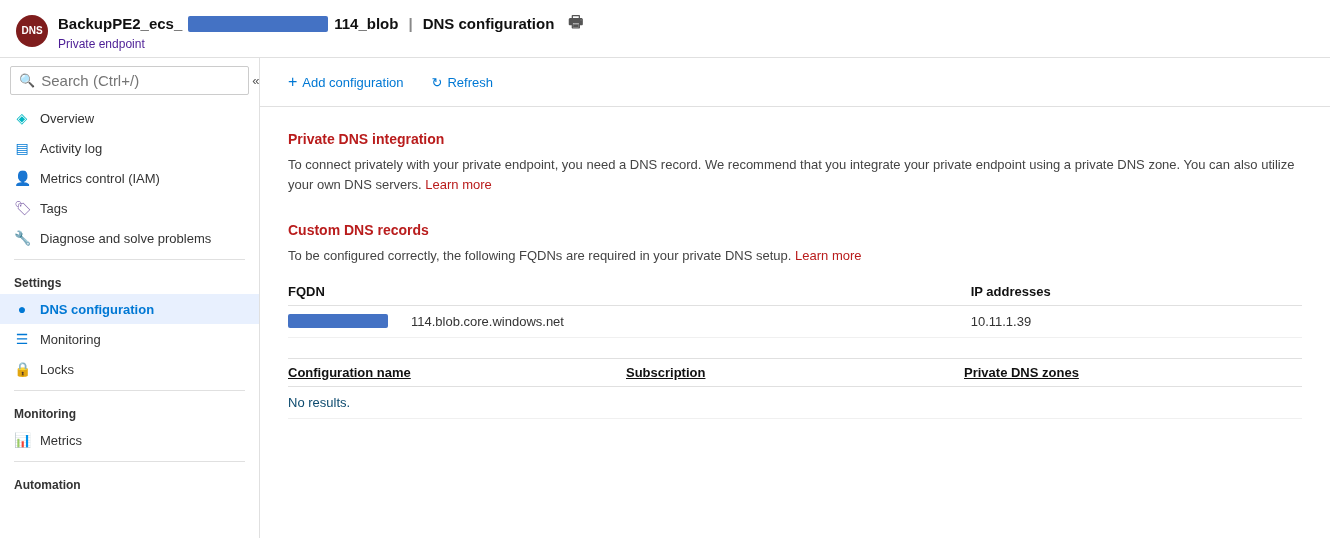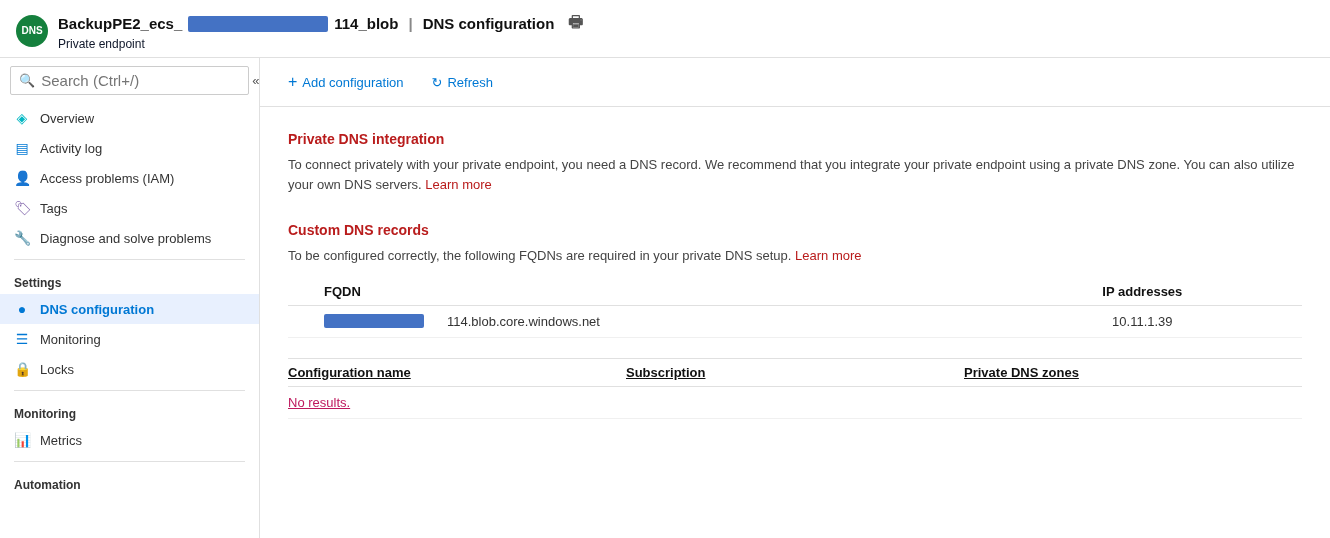--- a/index.html
+++ b/index.html
@@ -6,33 +6,33 @@
     body { font-family: 'Segoe UI', Arial, sans-serif; font-size: 13px; color: #333; background: #fff; display: flex; flex-direction: column; height: 538px; overflow: hidden; }
 
     .header {
       display: flex;
       align-items: center;
       padding: 10px 16px 6px 16px;
       border-bottom: 1px solid #e0e0e0;
       gap: 10px;
     }
     .header-avatar {
-      width: 32px; height: 32px; border-radius: 50%; background: #15803d;
+      width: 32px; height: 32px; border-radius: 50%; background: #7f1d1d;
       display: flex; align-items: center; justify-content: center;
       color: #fff; font-size: 10px; font-weight: bold; flex-shrink: 0;
     }
     .header-title-block { display: flex; flex-direction: column; }
     .header-title {
       font-size: 15px; font-weight: 600; color: #111;
       display: flex; align-items: center; gap: 6px;
     }
     .header-title .redacted {
       display: inline-block; background: #4472c4; width: 140px; height: 16px; vertical-align: middle; border-radius: 2px;
     }
-    .header-subtitle { font-size: 12px; color: #0f172a; }
+    .header-subtitle { font-size: 12px; color: #4c1d95; }
     .header-print-icon { margin-left: 8px; color: #555; font-size: 16px; cursor: pointer; }
     .separator-pipe { color: #888; margin: 0 4px; }
 
     .main-layout { display: flex; flex: 1; overflow: hidden; }
 
     
     .sidebar {
       width: 260px; flex-shrink: 0; border-right: 1px solid #e0e0e0;
       display: flex; flex-direction: column; overflow-y: auto;
       background: #fff;
@@ -87,34 +87,34 @@
     .section-block { margin-bottom: 28px; }
 
     .table-header-row {
       display: flex; padding: 6px 0; border-bottom: 1px solid #e0e0e0;
       font-weight: 700; font-size: 13px; color: #111;
     }
     .table-data-row {
       display: flex; padding: 8px 0; border-bottom: 1px solid #f0f0f0;
       align-items: center; font-size: 13px;
     }
-    .col-fqdn { flex: 2; margin-left: 36px; }
-    .col-ip { flex: 1; text-align: center; padding-left: 20px; }
+    .col-fqdn { flex: 2; }
+    .col-ip { flex: 1; text-align: left; padding-left: 20px; }
 
     .fqdn-value { display: flex; align-items: center; gap: 23px; }
     .fqdn-redacted { display: inline-block; background: #4472c4; width: 100px; height: 14px; border-radius: 2px; }
 
     .config-table { margin-top: 20px; }
     .config-header-row {
       display: flex; padding: 6px 0; border-top: 1px solid #e0e0e0; border-bottom: 1px solid #e0e0e0;
       font-weight: 700; font-size: 13px; color: #111; text-decoration: underline;
     }
     .config-data-row {
       display: flex; padding: 8px 0; border-bottom: 1px solid #f0f0f0;
-      align-items: center; font-size: 13px; color: #be185d; text-decoration: underline;
+      align-items: center; font-size: 13px; color: #0c4a6e;
     }
     .col-config-name { flex: 2; }
     .col-subscription { flex: 2; }
     .col-dns-zones { flex: 2; }
 
     
     .icon-overview { color: #00b7c3; }
     .icon-activity { color: #0078d4; }
     .icon-access { color: #0078d4; }
     .icon-tags { color: #7b5ea7; }
@@ -156,21 +156,21 @@
     <div class="nav-item">
       <span class="nav-icon icon-overview">◈</span>
       <span>Overview</span>
     </div>
     <div class="nav-item">
       <span class="nav-icon icon-activity">▤</span>
       <span>Activity log</span>
     </div>
     <div class="nav-item">
       <span class="nav-icon icon-access">👤</span>
-      <span>Access problems (IAM)</span>
+      <span>Metrics control (IAM)</span>
     </div>
     <div class="nav-item">
       <span class="nav-icon icon-tags">🏷</span>
       <span>Tags</span>
     </div>
     <div class="nav-item">
       <span class="nav-icon icon-diagnose">🔧</span>
       <span>Diagnose and solve problems</span>
     </div>
 

